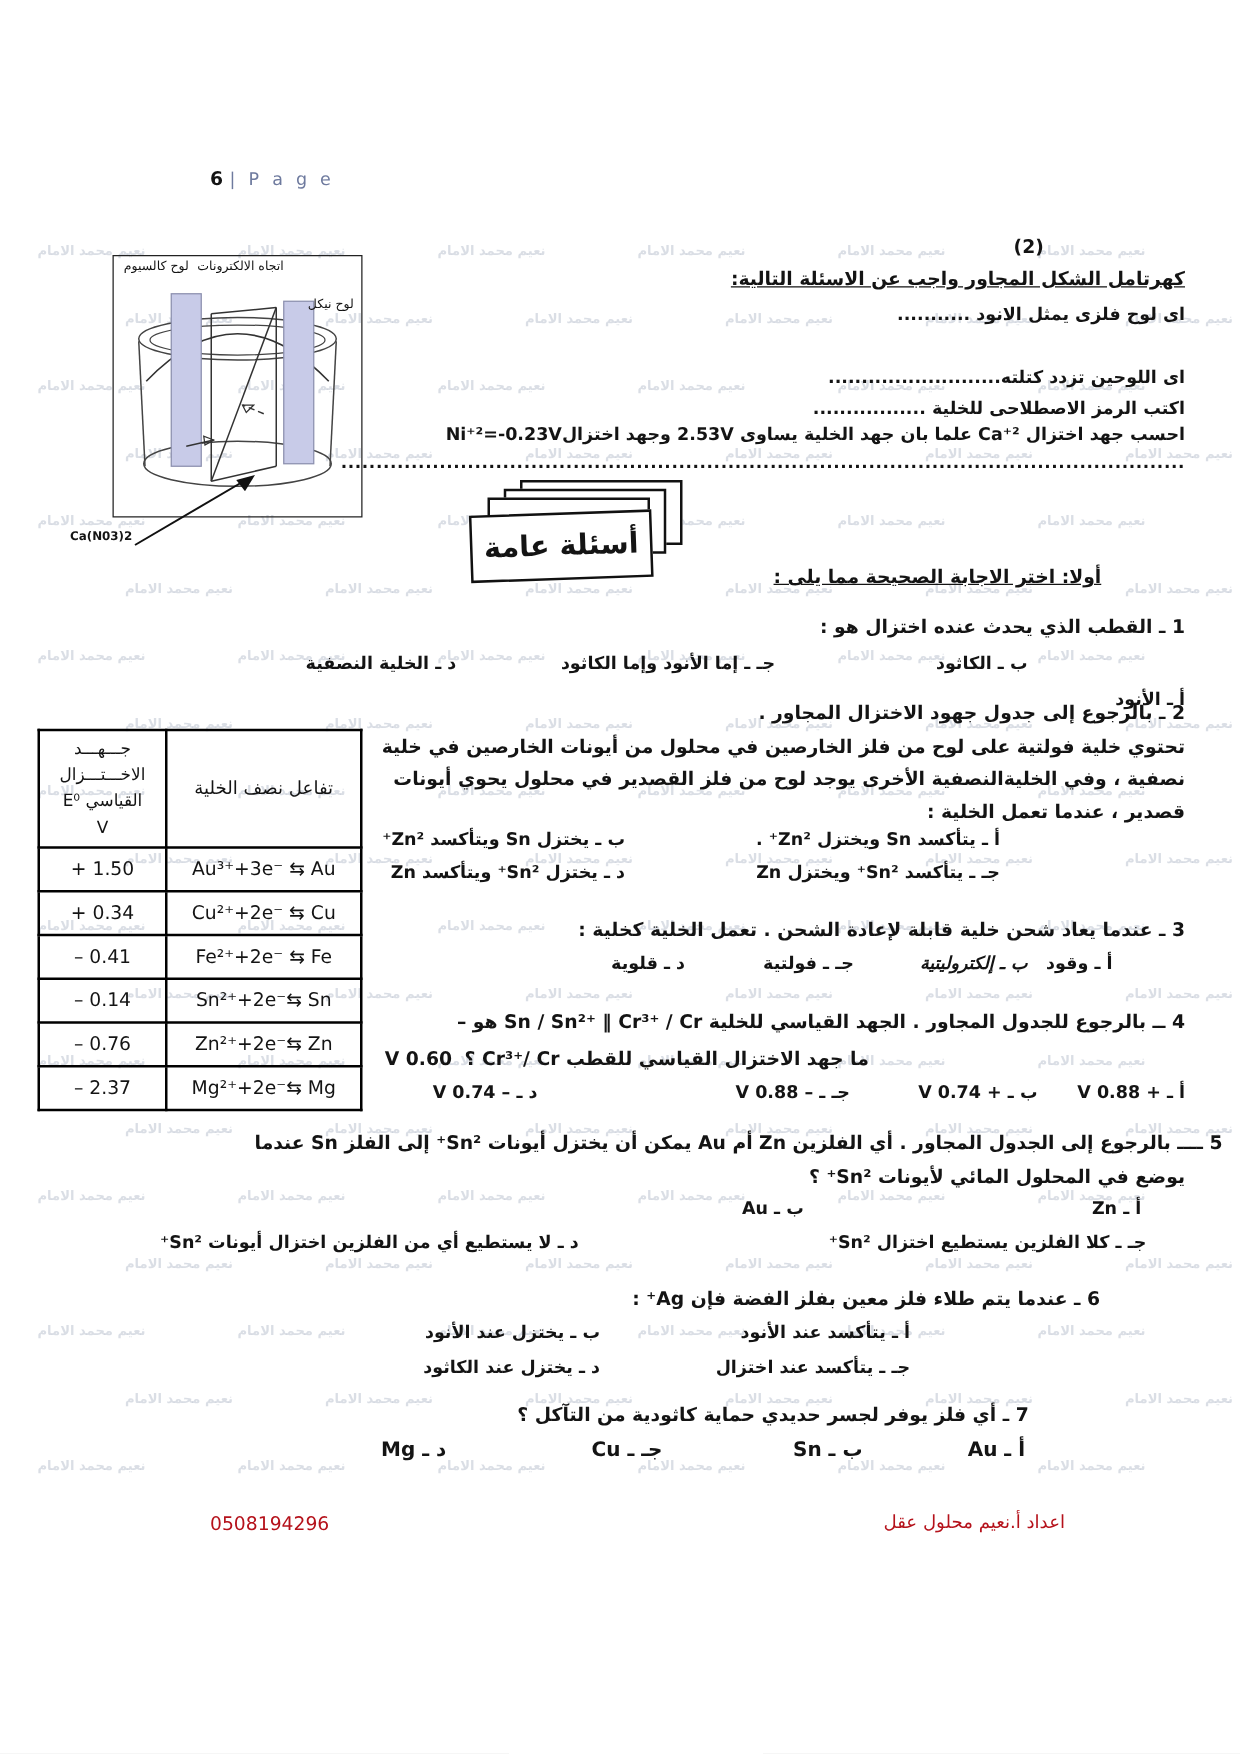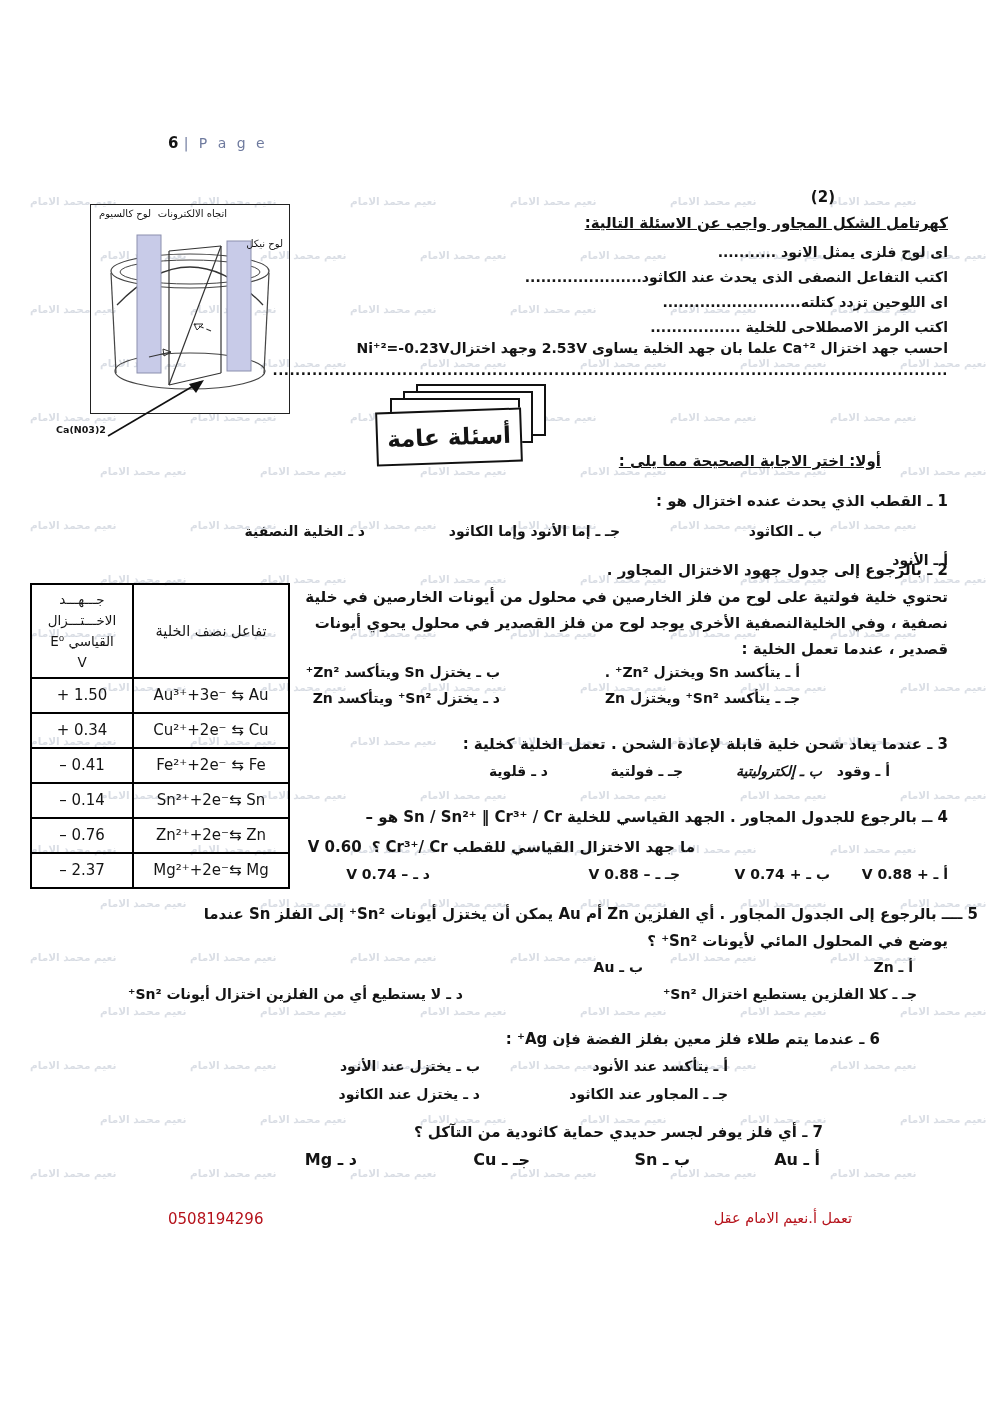--- a/index.html
+++ b/index.html
@@ -159,21 +159,20 @@
     </div>
 
   <div class="hdr6">
     <span>6</span>
     <span class="hdrpage">| P a g e</span>
   </div>
 
   <div class="ln" style="right:157px;top:188px;">(2)</div>
   <div class="ln underl" style="right:44px;top:214px;">كهرتامل الشكل المجاور واجب عن الاسئلة التالية:</div>
   <div class="ln sm" style="right:44px;top:244px;">اى لوح فلزى يمثل الانود  ...........</div>
-  <div class="ln sm" style="right:44px;top:269px;">اكتب التفاعل النصفى الذى يحدث عند الكاثود......................</div>
   <div class="ln sm" style="right:44px;top:294px;">اى اللوحين تزدد كتلته..........................</div>
   <div class="ln sm" style="right:44px;top:319px;">اكتب الرمز الاصطلاحى للخلية  .................</div>
   <div class="ln sm" style="right:44px;top:340px;">احسب جهد اختزال Ca⁺² علما بان جهد الخلية يساوى 2.53V  وجهد اختزالNi⁺²=-0.23V</div>
   <div class="ln dots" style="right:44px;top:362px;">........................................................................................................................</div>
 
   <div class="diagram-box">
     <svg width="198" height="208" viewBox="0 0 198 208">
       <path d="M 26 100 Q 99 24 172 100" fill="none" stroke="#333" stroke-width="1.3"></path>
       <ellipse cx="99" cy="66" rx="79" ry="17" fill="none" stroke="#444" stroke-width="1.2"></ellipse>
       <ellipse cx="99" cy="67" rx="70" ry="12" fill="none" stroke="#444" stroke-width="1"></ellipse>
@@ -283,25 +282,25 @@
   <div class="ln" style="right:14px;top:905px;">5 ــــ بالرجوع إلى الجدول المجاور . أي الفلزين Zn أم Au يمكن أن يختزل أيونات Sn²⁺ إلى الفلز Sn عندما</div>
   <div class="ln" style="right:44px;top:932px;">يوضع في المحلول المائي لأيونات Sn²⁺ ؟</div>
   <div class="ln sm" style="right:79px;top:959px;">أ ـ Zn</div>
   <div class="ln sm" style="right:349px;top:959px;">ب ـ Au</div>
   <div class="ln sm" style="right:75px;top:986px;">جـ ـ كلا الفلزين يستطيع اختزال Sn²⁺</div>
   <div class="ln sm" style="right:529px;top:986px;">د ـ لا يستطيع أي من الفلزين اختزال أيونات Sn²⁺</div>
 
   <div class="ln" style="right:112px;top:1030px;">6 ـ عندما يتم طلاء فلز معين بفلز الفضة فإن Ag⁺ :</div>
   <div class="ln sm" style="right:264px;top:1058px;">أ ـ يتأكسد عند الأنود</div>
   <div class="ln sm" style="right:512px;top:1058px;">ب ـ يختزل عند الأنود</div>
-  <div class="ln sm" style="right:264px;top:1086px;">جـ ـ المجاور عند الكاثود</div>
+  <div class="ln sm" style="right:264px;top:1086px;">جـ ـ يتأكسد عند اختزال</div>
   <div class="ln sm" style="right:512px;top:1086px;">د ـ يختزل عند الكاثود</div>
 
   <div class="ln" style="right:169px;top:1123px;">7 ـ أي فلز يوفر لجسر حديدي حماية كاثودية من التآكل ؟</div>
   <div class="ln" style="right:172px;top:1150px;font-size:16px;">أ ـ Au</div>
   <div class="ln" style="right:302px;top:1150px;font-size:16px;">ب ـ Sn</div>
   <div class="ln" style="right:462px;top:1150px;font-size:16px;">جـ ـ Cu</div>
   <div class="ln" style="right:635px;top:1150px;font-size:16px;">د ـ Mg</div>
 
-  <div class="footer-red" style="right:140px;top:1210px;">تعمل أ.نعيم الامام عقل</div>
+  <div class="footer-red" style="right:140px;top:1210px;">اعداد أ.نعيم محلول عقل</div>
   <div class="footer-red" style="left:168px;top:1210px;direction:ltr;font-size:15px;">0508194296</div>
 
 </div>
 
 </body></html>

